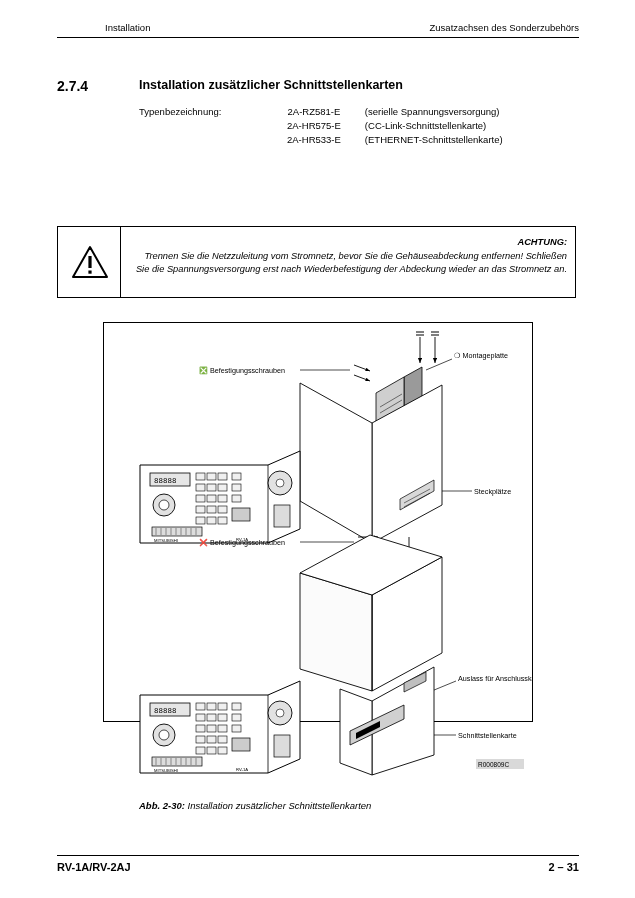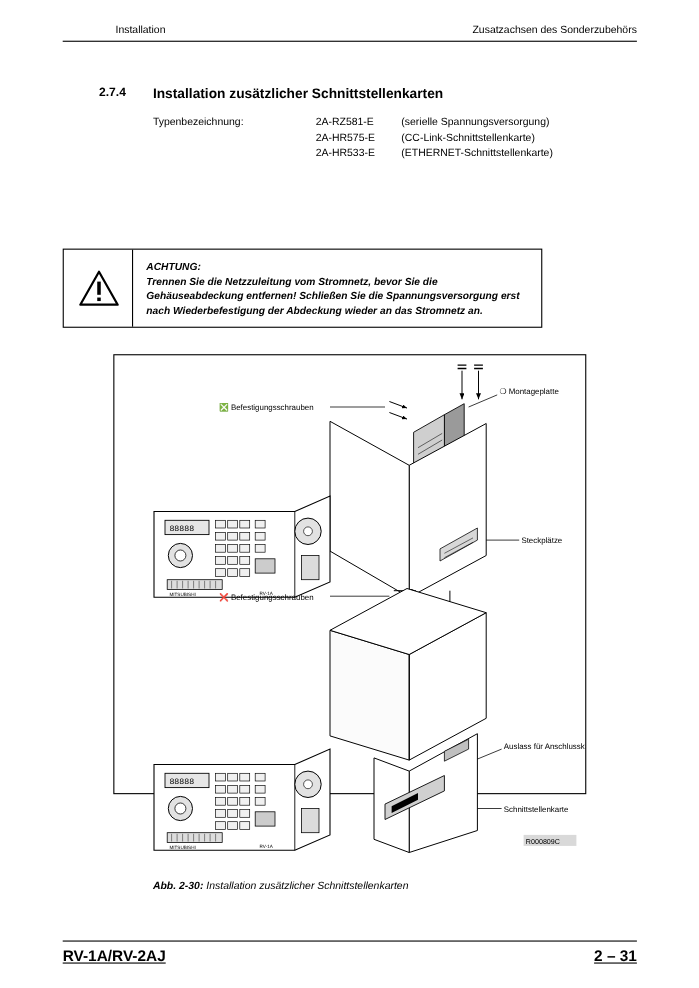--- a/index.html
+++ b/index.html
@@ -40,23 +40,22 @@
   .header .rule {
     border-bottom: 1px solid #000;
     width: 100%;
   }
 
   
   .sec-num {
     position: absolute;
     left: 57px;
     top: 78px;
-    font-size: 11px;
+    font-size: 14px;
     font-weight: bold;
-    margin-left: 33px;
   }
   .sec-title {
     position: absolute;
     left: 139px;
     top: 78px;
     font-size: 12.5px;
     font-weight: bold;
   }
 
   
@@ -79,41 +78,43 @@
     border-collapse: collapse;
     font-size: 9.5px;
   }
   .typedesig td {
     padding: 0 0 3px 0;
     vertical-align: top;
     white-space: nowrap;
   }
   .typedesig td.code {
     padding-right: 24px;
+    text-align: center;
   }
 
   
   .intro {
     position: absolute;
     left: 139px;
     top: 176px;
     width: 440px;
     font-size: 9.5px;
     line-height: 1.45;
   }
 
   
   .warnbox {
     position: absolute;
     left: 57px;
     top: 226px;
-    width: 436px;
+    width: 519px;
     height: 72px;
     border: 1px solid #000;
     box-sizing: border-box;
+    text-align: right;
   }
   .warnbox .sep {
     position: absolute;
     left: 62px;
     top: 0;
     width: 1px;
     height: 100%;
     background: #000;
   }
   .warn-icon {
@@ -130,21 +131,21 @@
     right: 8px;
     font-size: 9.3px;
     line-height: 1.4;
   }
   .warn-text .head {
     font-weight: bold;
     font-style: italic;
     margin-bottom: 1px;
   }
   .warn-text .body {
-    font-weight: bold;
+    font-weight: normal;
     font-style: italic;
   }
 
   
   .figbox {
     position: absolute;
     left: 103px;
     top: 322px;
     width: 430px;
     height: 400px;
@@ -168,22 +169,21 @@
     font-weight: bold;
     font-style: italic;
   }
 
   
   .footer {
     position: absolute;
     left: 57px;
     top: 855px;
     width: 522px;
-    font-size: 14px;
-    text-decoration: underline;
+    font-size: 11px;
   }
   .footer .rule {
     border-top: 1px solid #000;
     width: 100%;
     margin-bottom: 5px;
   }
   .footer .row {
     display: flex;
     justify-content: space-between;
     align-items: baseline;

